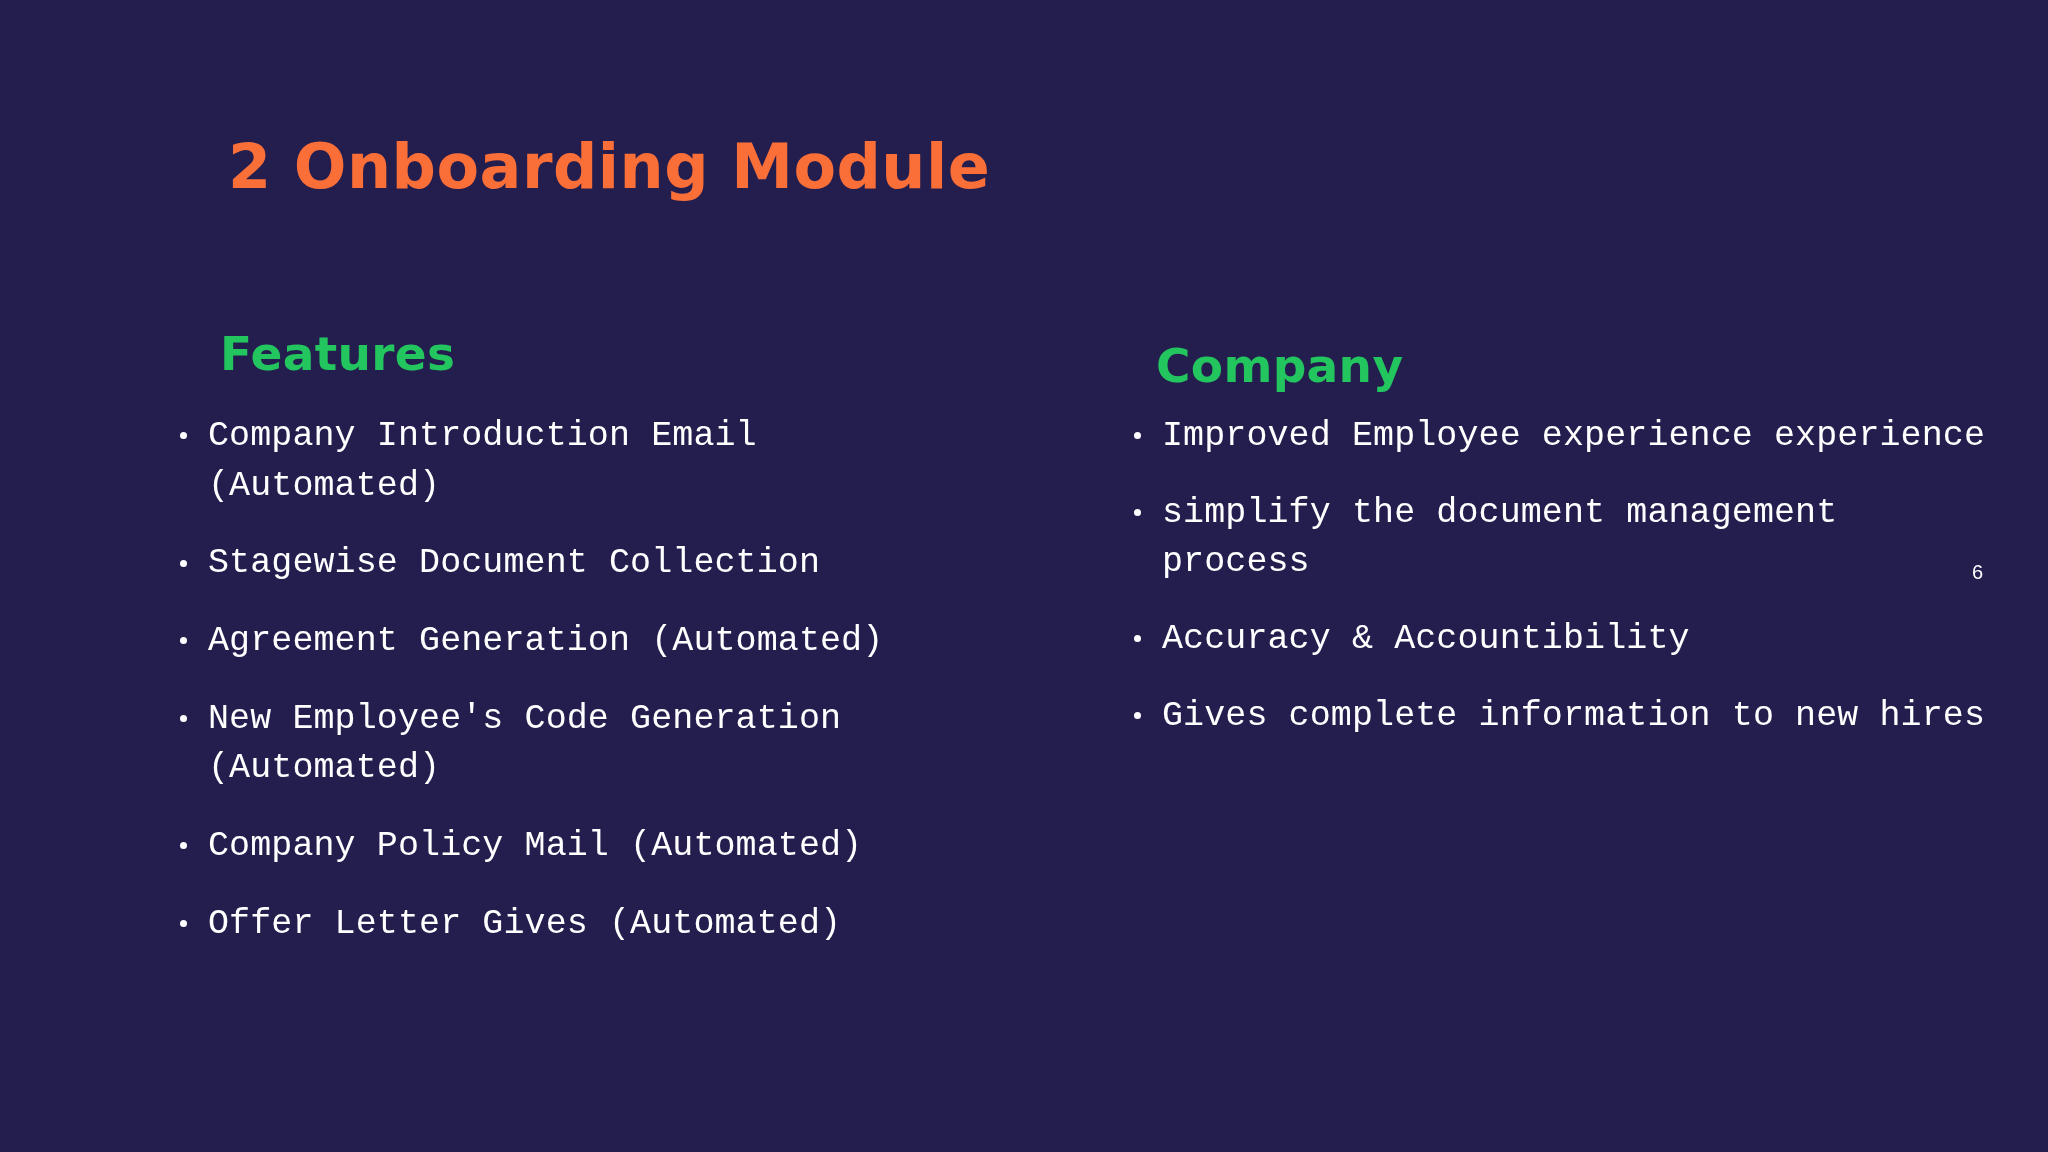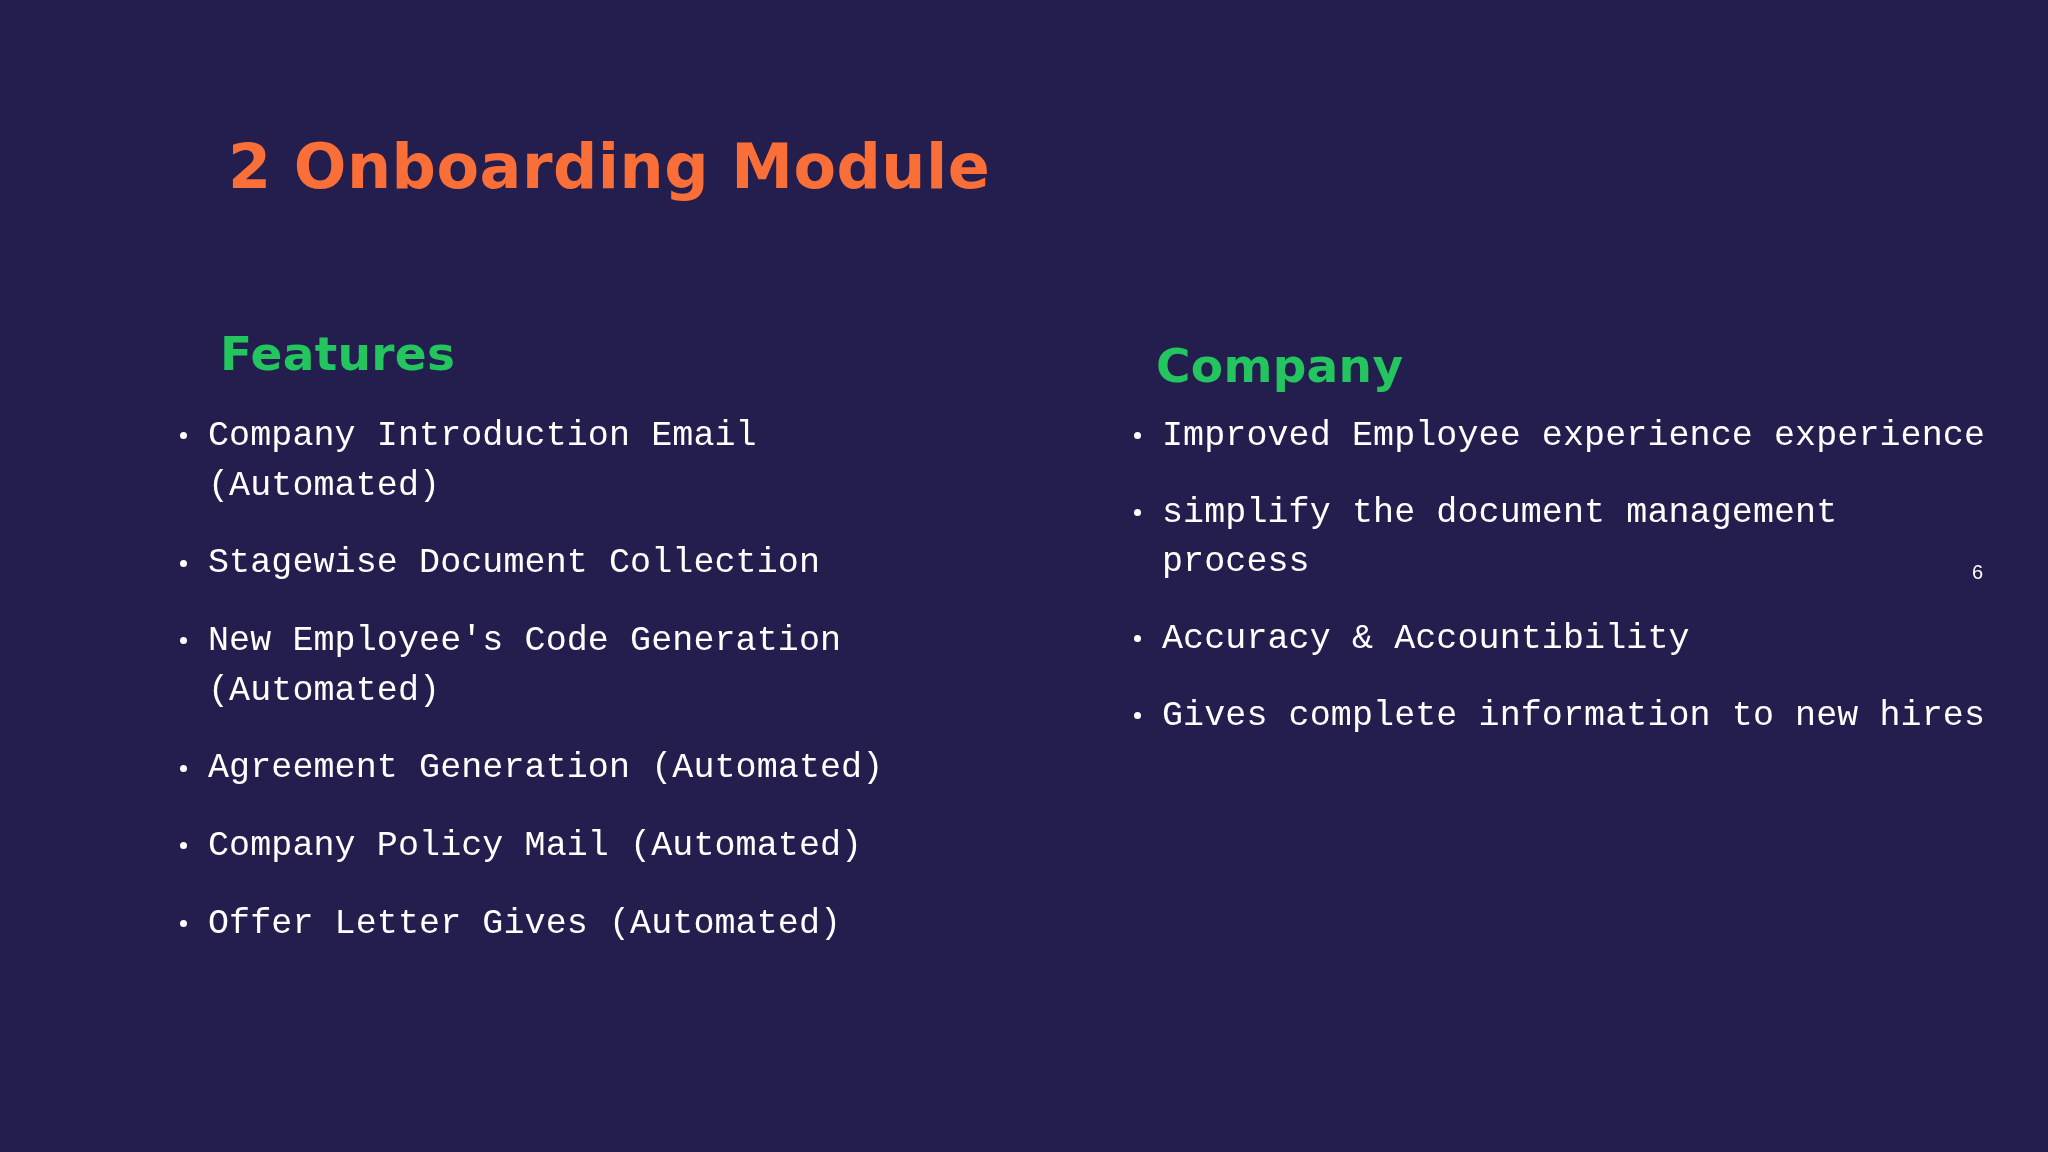--- a/index.html
+++ b/index.html
@@ -111,25 +111,25 @@
     <li class="bullet-item">
       <span class="dot"></span>
       <span>Company Introduction Email (Automated)</span>
     </li>
     <li class="bullet-item">
       <span class="dot"></span>
       <span>Stagewise Document Collection</span>
     </li>
     <li class="bullet-item">
       <span class="dot"></span>
-      <span>New Employee's Code Generation (Automated)</span>
+      <span>Agreement Generation (Automated)</span>
     </li>
     <li class="bullet-item">
       <span class="dot"></span>
-      <span>Agreement Generation (Automated)</span>
+      <span>New Employee's Code Generation (Automated)</span>
     </li>
     <li class="bullet-item">
       <span class="dot"></span>
       <span>Company Policy Mail (Automated)</span>
     </li>
     <li class="bullet-item">
       <span class="dot"></span>
       <span>Offer Letter Gives (Automated)</span>
     </li>
   </ul>

